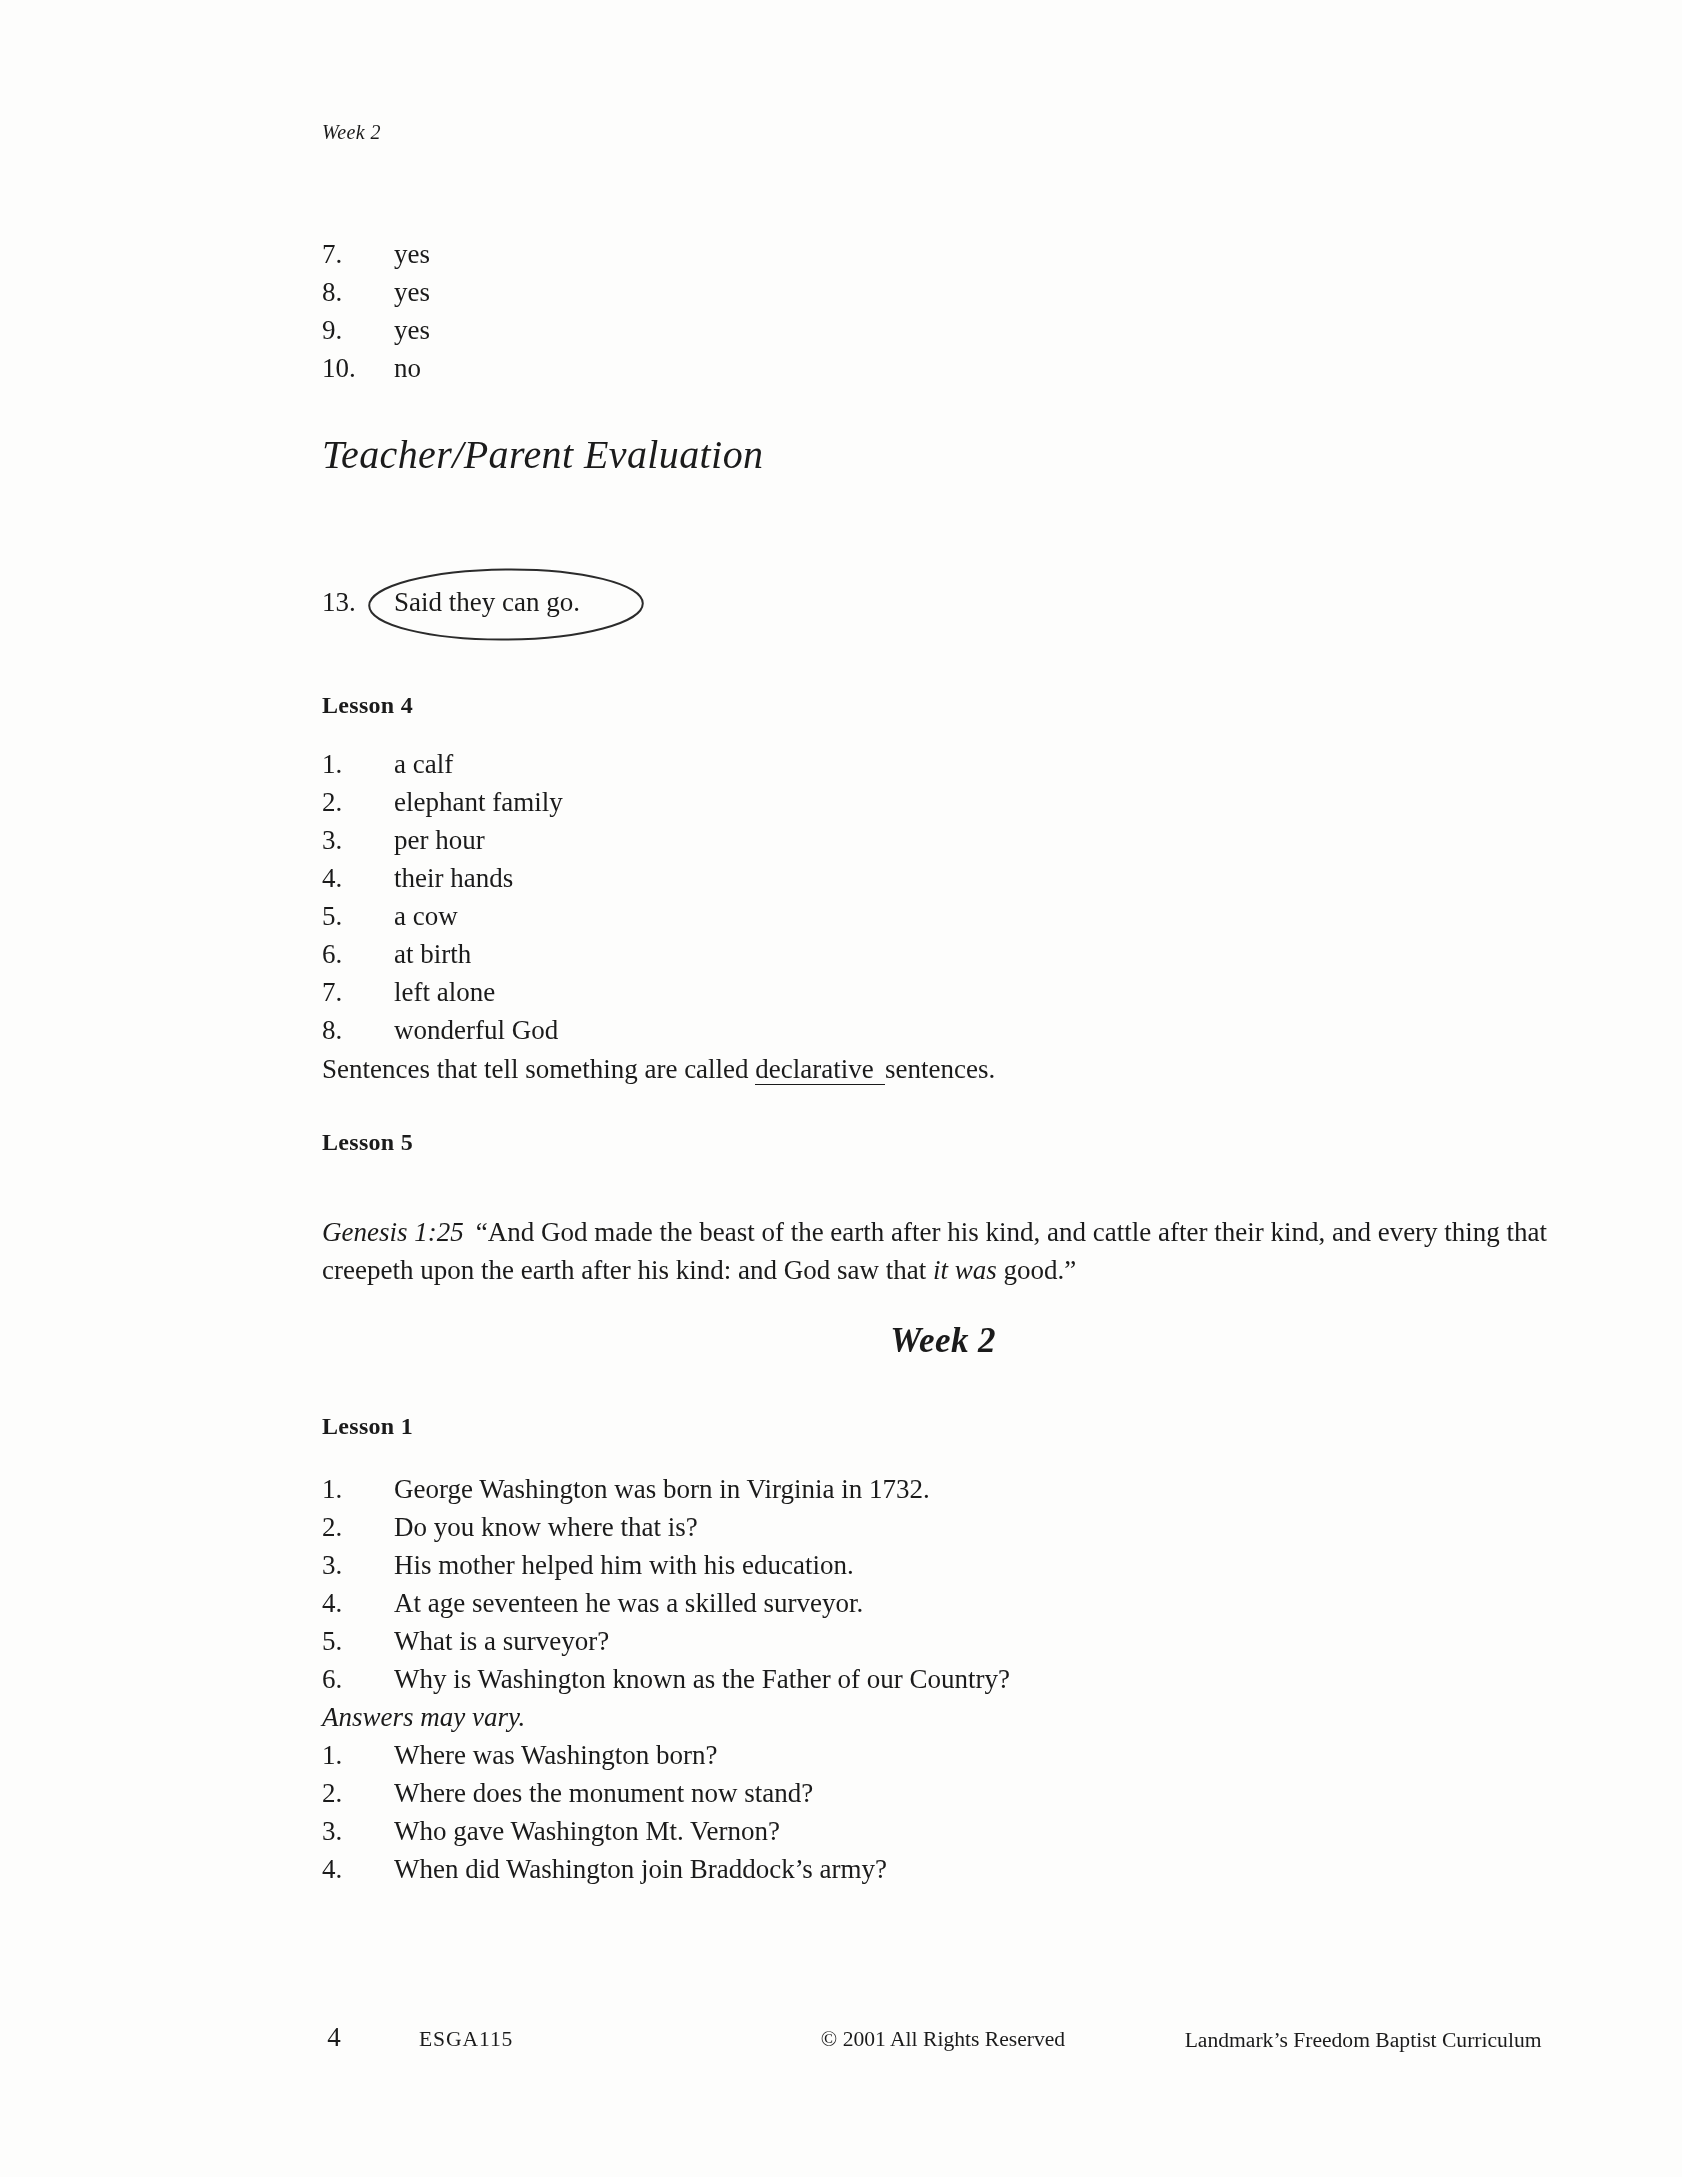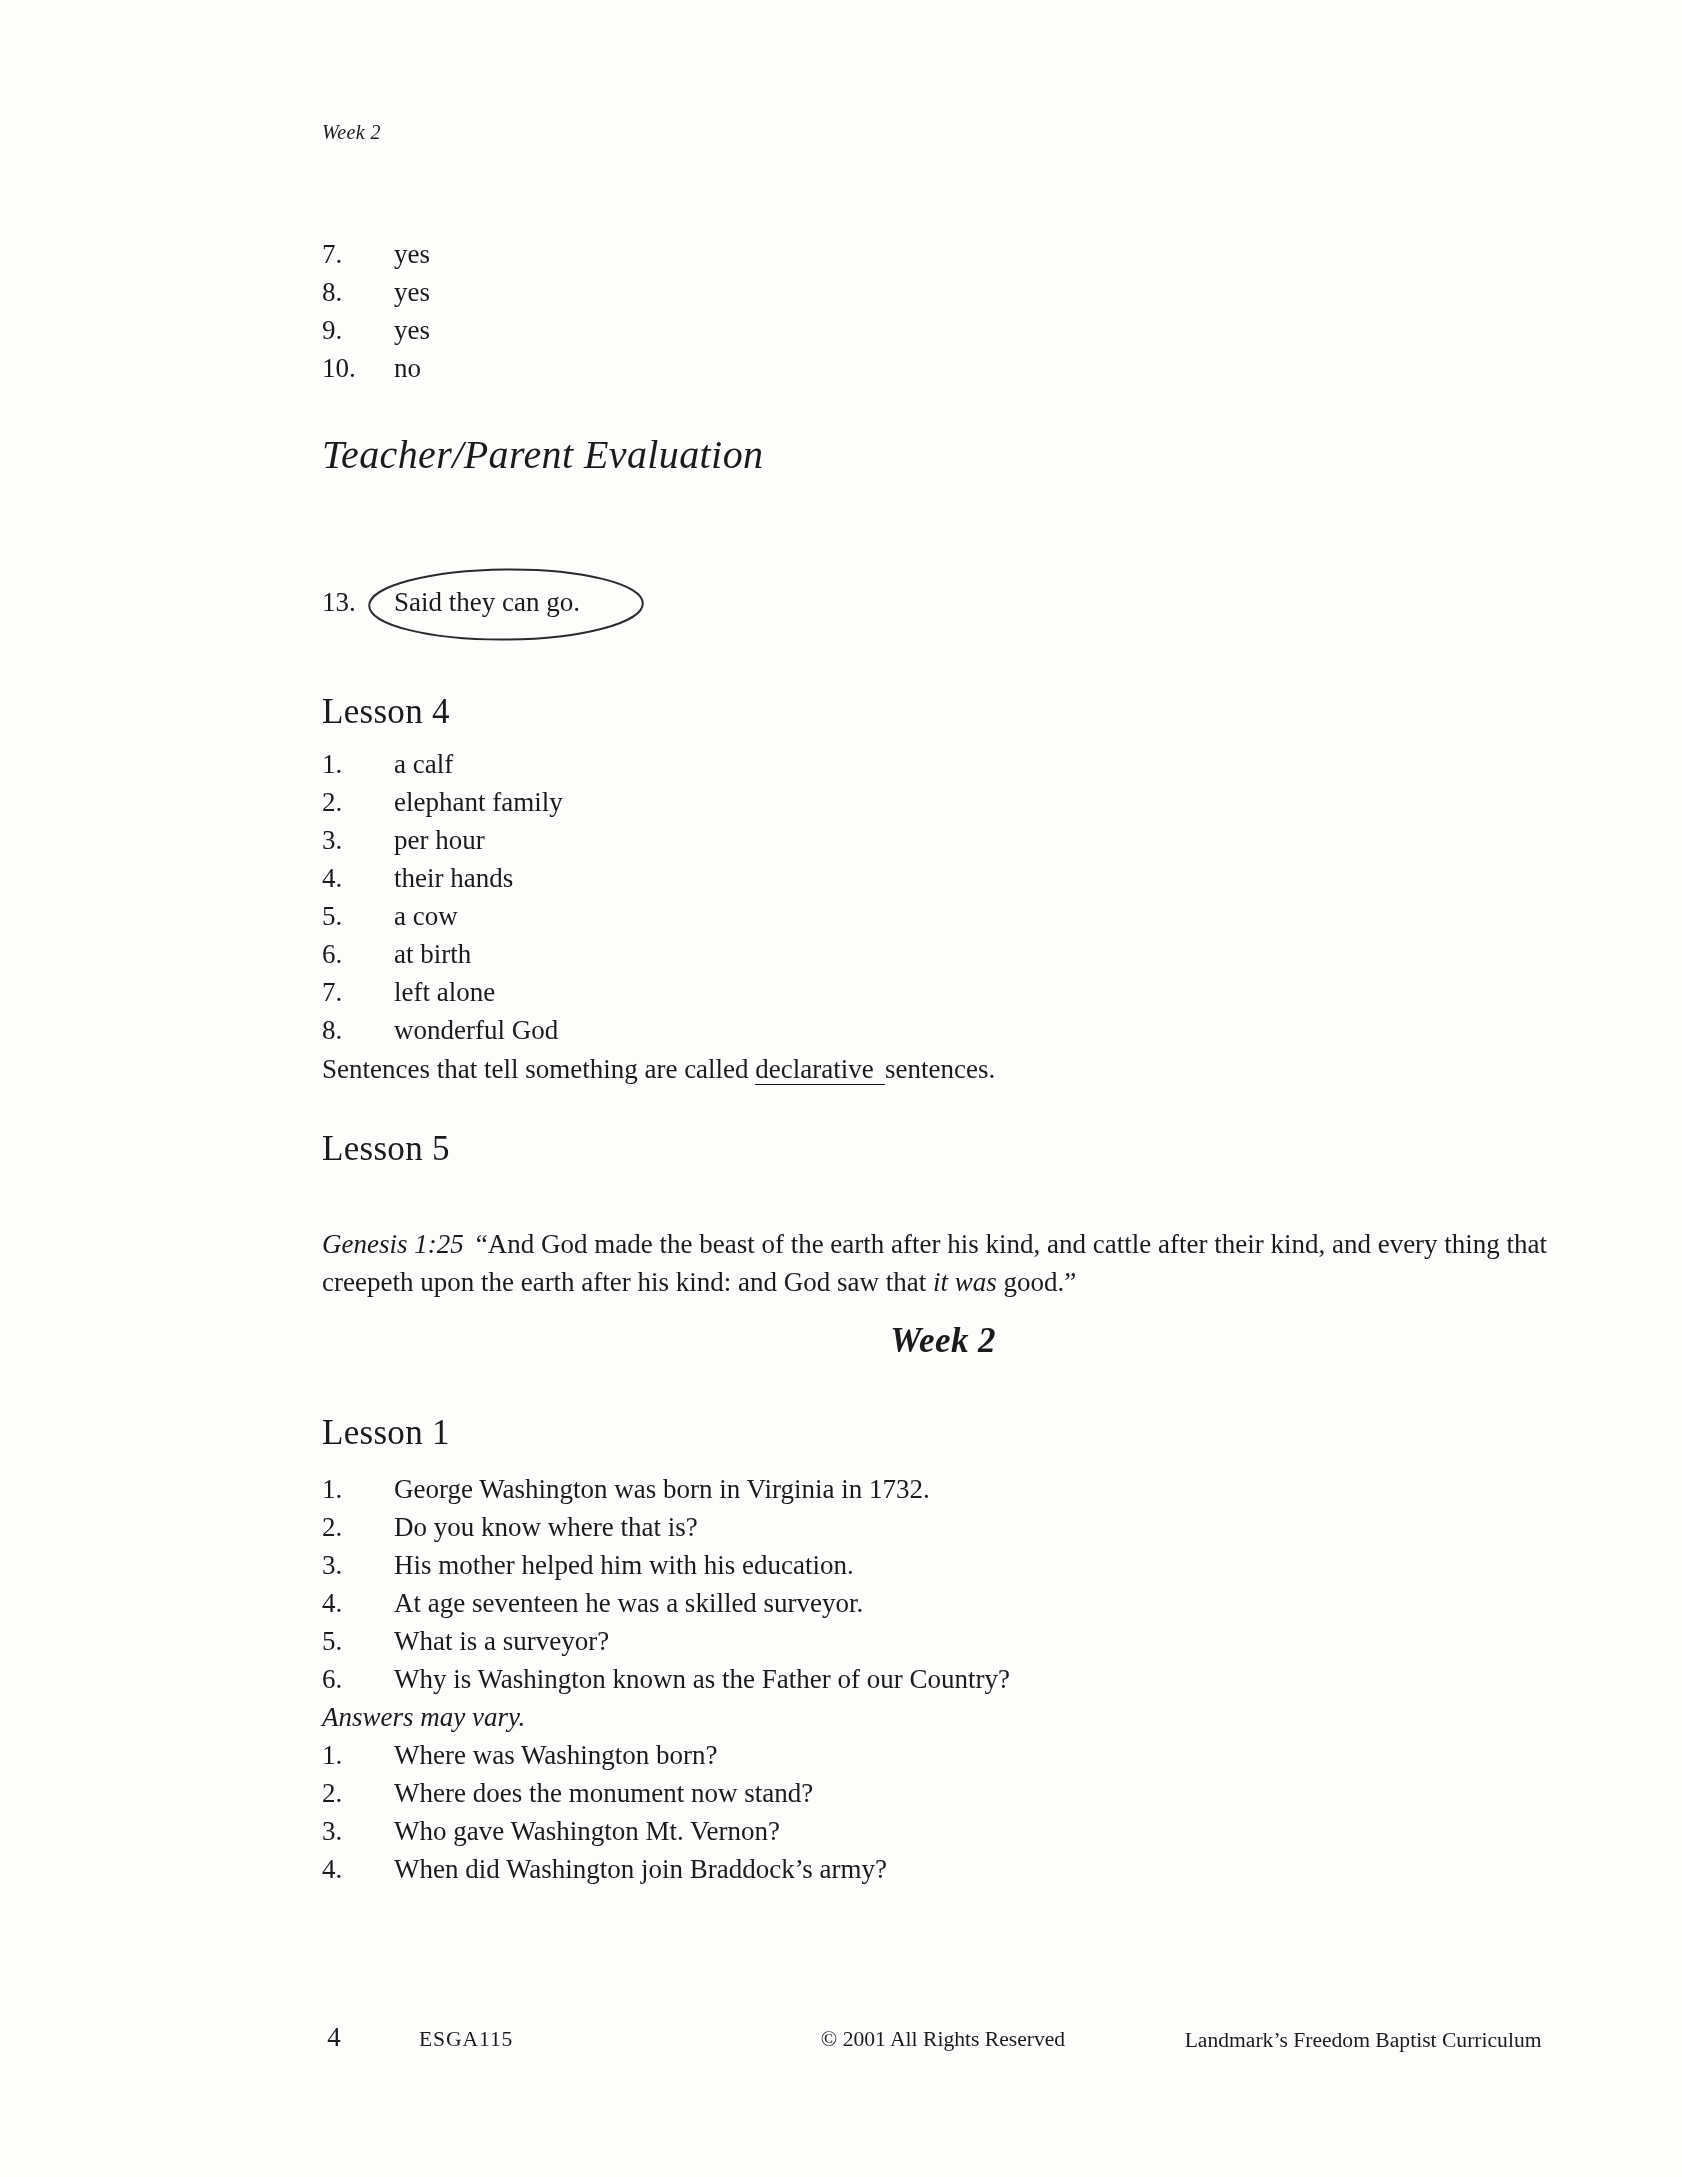--- a/index.html
+++ b/index.html
@@ -11,29 +11,29 @@
     font-family:"Liberation Serif","DejaVu Serif",serif;
     overflow:hidden;
     padding-left:20px;
   }
   .abs{position:absolute;left:322px;}
   .running-head{font-style:italic;font-size:20px;letter-spacing:0.4px;}
   .row{display:flex;align-items:baseline;line-height:38px;font-size:27px;}
   .num{width:72px;flex:none;}
   .txt{white-space:nowrap;}
   .list{display:block;}
-  .lesson-heading{font-weight:normal;font-size:35px;letter-spacing:0.3px;}
+  .lesson-heading{font-weight:bold;font-size:24px;letter-spacing:0.3px;}
   .eval-heading{font-style:italic;font-size:40px;letter-spacing:0.4px;}
   .center-heading{
     position:absolute;left:322px;width:1242px;text-align:center;
     font-weight:bold;font-style:italic;font-size:35px;letter-spacing:0.4px;
   }
   .note-line{font-size:27px;line-height:38px;white-space:nowrap;text-align:right;}
   .underlined{border-bottom:1.7px solid #1b1b1b;padding-right:11.2px;}
-  .para{width:1252px;font-size:27px;line-height:38px;text-align:left;margin-top:12px;}
+  .para{width:1252px;font-size:27px;line-height:38px;text-align:left;}
   .it{font-style:italic;}
   .verse-ref{font-style:italic;padding-right:12px;}
   .oval{position:relative;display:inline-block;}
   .oval .ring{position:absolute;pointer-events:none;overflow:visible;}
   .oval-1 .ring{left:-25px;top:-23px;width:489px;height:78px;transform:rotate(-1deg);}
   .oval-2 .ring{left:-27px;top:-14.7px;width:278px;height:73px;transform:rotate(-0.5deg);}
   .footer{position:absolute;left:322px;top:2022px;width:1242px;height:61px;font-size:21.6px;}
   .footer .pageno{position:absolute;left:5.2px;top:0;font-size:27px;}
   .footer .code{position:absolute;left:97px;top:5.2px;letter-spacing:0.9px;}
   .footer .copy{position:absolute;left:50%;transform:translateX(-50%);top:5.2px;}

